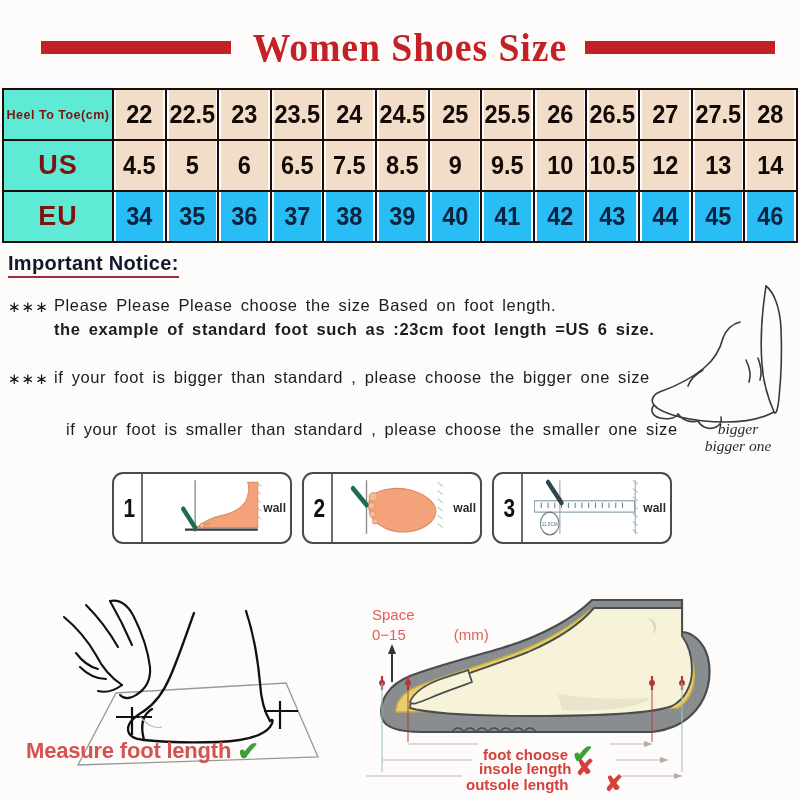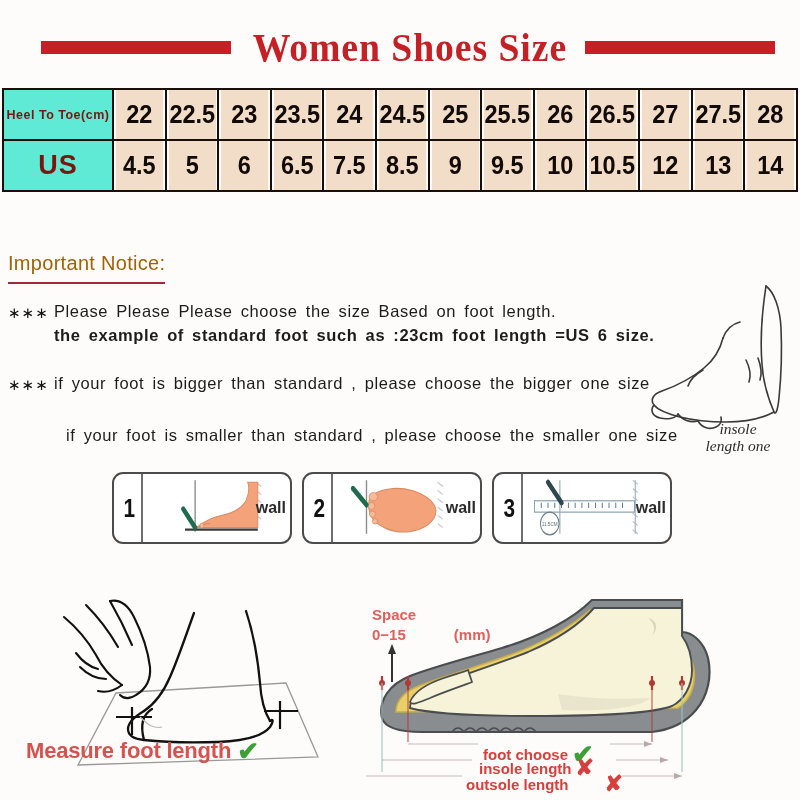--- a/index.html
+++ b/index.html
@@ -41,24 +41,24 @@
   td.rowlabel{
     width:108px;background:#5eead4;color:#7d1410;font-weight:700;
   }
   td.rowlabel.small{font-size:12.5px;letter-spacing:.5px;}
   td.rowlabel.big{font-size:27px;letter-spacing:1px;}
   td.cell-beige{background:#f2ddc8;color:#120a06;font-size:25px;font-weight:600;transform:scaleX(.94);}
   td.cell-cyan{background:#29bdf5;color:#0b2340;font-size:25px;font-weight:600;transform:scaleX(.94);}
   
   #notice{position:absolute;left:8px;top:252px;width:700px;}
   #notice-title{
-    color:#a16207;font-size:20px;font-weight:400;
+    color:#0f172a;font-size:20px;font-weight:700;
     font-family:"Liberation Sans",sans-serif;
     border-bottom:2px solid #9e2b39;display:inline-block;
-    padding-bottom:7px;letter-spacing:.3px;
+    padding-bottom:1px;letter-spacing:.3px;
   }
   .notice-block{margin-top:16px;}
   .notice-line{
     display:flex;align-items:flex-start;
     font-size:16.5px;color:#1c1c1c;line-height:1.45;
     letter-spacing:.6px;word-spacing:3px;
   }
   .stars{
     font-size:15px;letter-spacing:1px;color:#111;
     flex:0 0 46px;padding-top:2px;
@@ -82,39 +82,39 @@
   }
   .step-num{
     flex:0 0 30px;display:flex;align-items:center;justify-content:center;
     font-size:26px;font-weight:700;color:#111;
     border-right:2px solid #4b4b4b;font-family:"Liberation Sans",sans-serif;
     transform:scaleX(.8);
   }
   .step-art{flex:1;position:relative;}
   .wall-label{
     position:absolute;right:4px;top:50%;transform:translateY(-50%);
-    font-size:16px;font-weight:700;color:#2b2b2b;
+    font-size:12px;font-weight:700;color:#2b2b2b;
   }
   
   #measure-photo{position:absolute;left:18px;top:575px;width:330px;height:215px;}
   #measure-caption{
     position:absolute;left:26px;top:738px;width:300px;
     display:flex;align-items:center;gap:6px;
   }
   #measure-caption .cap-text{
     font-size:22px;font-weight:700;color:#d6524f;
     font-family:"Liberation Sans",sans-serif;letter-spacing:-.2px;
   }
   .check-mark{color:#3da036;font-size:26px;font-weight:700;line-height:1;}
   .cross-mark{color:#d6403c;font-size:22px;font-weight:700;line-height:1;}
   
   #shoe-diagram{position:absolute;left:352px;top:572px;width:446px;height:226px;}
   #space-label{
     position:absolute;left:372px;top:605px;
-    color:#e0605c;font-size:15px;font-weight:700;line-height:1.35;
+    color:#e0605c;font-size:15px;font-weight:400;line-height:1.35;
   }
   #space-label .sp-unit{font-size:15px;margin-left:48px;}
   .dim-label{
     position:absolute;display:flex;align-items:center;gap:4px;
     font-size:15px;font-weight:700;color:#d6403c;white-space:nowrap;
     font-family:"Liberation Sans",sans-serif;
   }
   #dim-foot{left:483px;top:741px;}
   #dim-insole{left:479px;top:757px;}
   #dim-outsole{left:466px;top:773px;gap:36px;}
@@ -155,20 +155,36 @@
       <td class="cell-beige">7.5</td>
       <td class="cell-beige">8.5</td>
       <td class="cell-beige">9</td>
       <td class="cell-beige">9.5</td>
       <td class="cell-beige">10</td>
       <td class="cell-beige">10.5</td>
       <td class="cell-beige">12</td>
       <td class="cell-beige">13</td>
       <td class="cell-beige">14</td>
     </tr>
+    <tr>
+      <td class="rowlabel big">EU</td>
+      <td class="cell-cyan">34</td>
+      <td class="cell-cyan">35</td>
+      <td class="cell-cyan">36</td>
+      <td class="cell-cyan">37</td>
+      <td class="cell-cyan">38</td>
+      <td class="cell-cyan">39</td>
+      <td class="cell-cyan">40</td>
+      <td class="cell-cyan">41</td>
+      <td class="cell-cyan">42</td>
+      <td class="cell-cyan">43</td>
+      <td class="cell-cyan">44</td>
+      <td class="cell-cyan">45</td>
+      <td class="cell-cyan">46</td>
+    </tr>
   </tbody>
 </table>
 
 <div id="notice">
   <div id="notice-title">Important Notice:</div>
 
   <div class="notice-block">
     <div class="notice-line">
       <span class="stars">∗∗∗</span>
       <span class="notice-text">Please  Please  Please  choose  the  size  Based  on  foot  length.</span>
@@ -200,22 +216,22 @@
       <path d="M30 136 C34 142 42 145 50 143"></path>
       <path d="M50 143 C54 150 62 152 68 149 C72 147 74 143 73 139"></path>
       <path d="M75 60 C78 52 84 46 92 44"></path>
       <path d="M55 92 C48 96 42 102 40 108"></path>
       <path d="M98 82 C102 90 103 98 101 104"></path>
       <path d="M110 80 C113 88 114 96 112 102"></path>
     </g>
   </svg>
 </div>
 <div id="foot-caption">
-  <div>insole</div>
-  <div>length one</div>
+  <div>bigger</div>
+  <div>bigger one</div>
 </div>
 
 <div id="steps">
 
   <div class="step-panel">
     <div class="step-num">1</div>
     <div class="step-art">
       <svg width="100%" height="100%" viewBox="0 0 170 66" preserveAspectRatio="none">
         <line x1="58" y1="6" x2="58" y2="56" stroke="#8a8a8a" stroke-width="1.6"></line>
         <g stroke="#c8c8c8" stroke-width="1.2">

